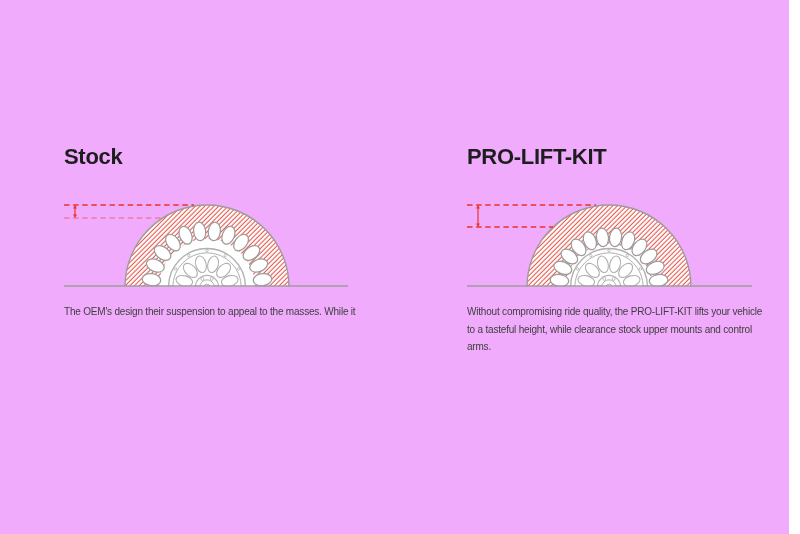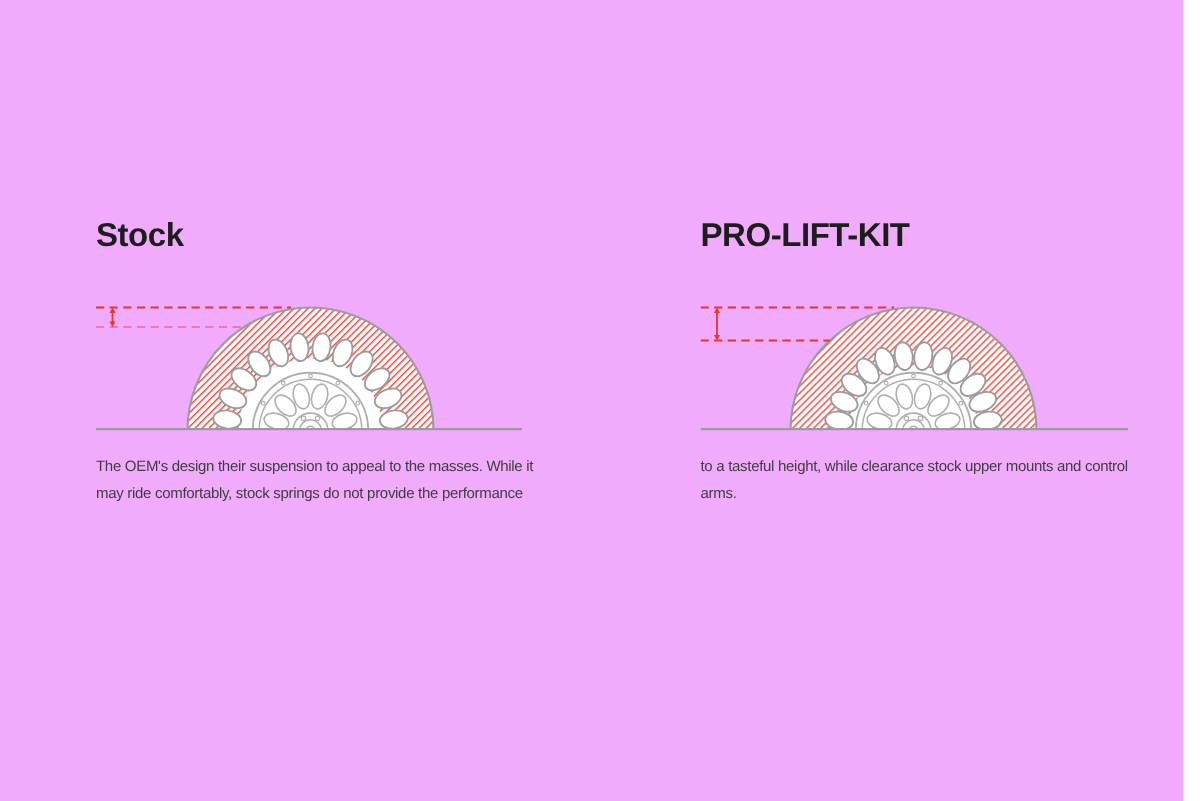--- a/index.html
+++ b/index.html
@@ -104,21 +104,20 @@
             <line x1="0" y1="22" x2="98.69424416624855" y2="22" stroke="#e8352b" stroke-width="1.4" stroke-dasharray="5.5 3.6" opacity="0.4"></line>
             <g>
               <line x1="11" y1="10.5" x2="11" y2="20.5" stroke="#e8352b" stroke-width="1.2"></line>
               <path d="M11 9 L9 12.6 L13 12.6 Z" fill="#e8352b"></path>
               <path d="M11 22 L9 18.4 L13 18.4 Z" fill="#e8352b"></path>
             </g>
           </g>
         </svg></div>
     <div class="desc">
         <div class="line">The OEM's design their suspension to appeal to the masses. While it</div>
-        <div class="line">may ride comfortably, stock springs do not provide the performance</div>
       </div>
   </section>
 
   <section class="panel" id="panel-kit">
     <h2>PRO-LIFT-KIT</h2>
     <div class="diagram"><svg width="285" height="94" viewBox="0 0 285 94">
           <defs>
             <pattern id="hatch-pro-lift-kit" width="3.3" height="3.3" patternUnits="userSpaceOnUse" patternTransform="rotate(-45)">
               <rect x="0" y="0" width="3.3" height="3.3" fill="#ffffff"></rect>
               <line x1="0" y1="1.1" x2="3.3" y2="1.1" stroke="#e54a3f" stroke-width="1"></line>
@@ -187,18 +186,19 @@
             <line x1="0" y1="9" x2="129" y2="9" stroke="#e8352b" stroke-width="1.4" stroke-dasharray="5.5 3.6"></line>
             <line x1="0" y1="31" x2="86.10724555007153" y2="31" stroke="#e8352b" stroke-width="1.4" stroke-dasharray="5.5 3.6" opacity="1"></line>
             <g>
               <line x1="11" y1="10.5" x2="11" y2="29.5" stroke="#e8352b" stroke-width="1.2"></line>
               <path d="M11 9 L9 12.6 L13 12.6 Z" fill="#e8352b"></path>
               <path d="M11 31 L9 27.4 L13 27.4 Z" fill="#e8352b"></path>
             </g>
           </g>
         </svg></div>
     <div class="desc">
+        <div class="line">Without compromising ride quality, the PRO-LIFT-KIT lifts your vehicle</div>
         <div class="line">to a tasteful height, while clearance stock upper mounts and control</div>
         <div class="line">arms.</div>
       </div>
   </section>
 
 </div>
 
 </body></html>

